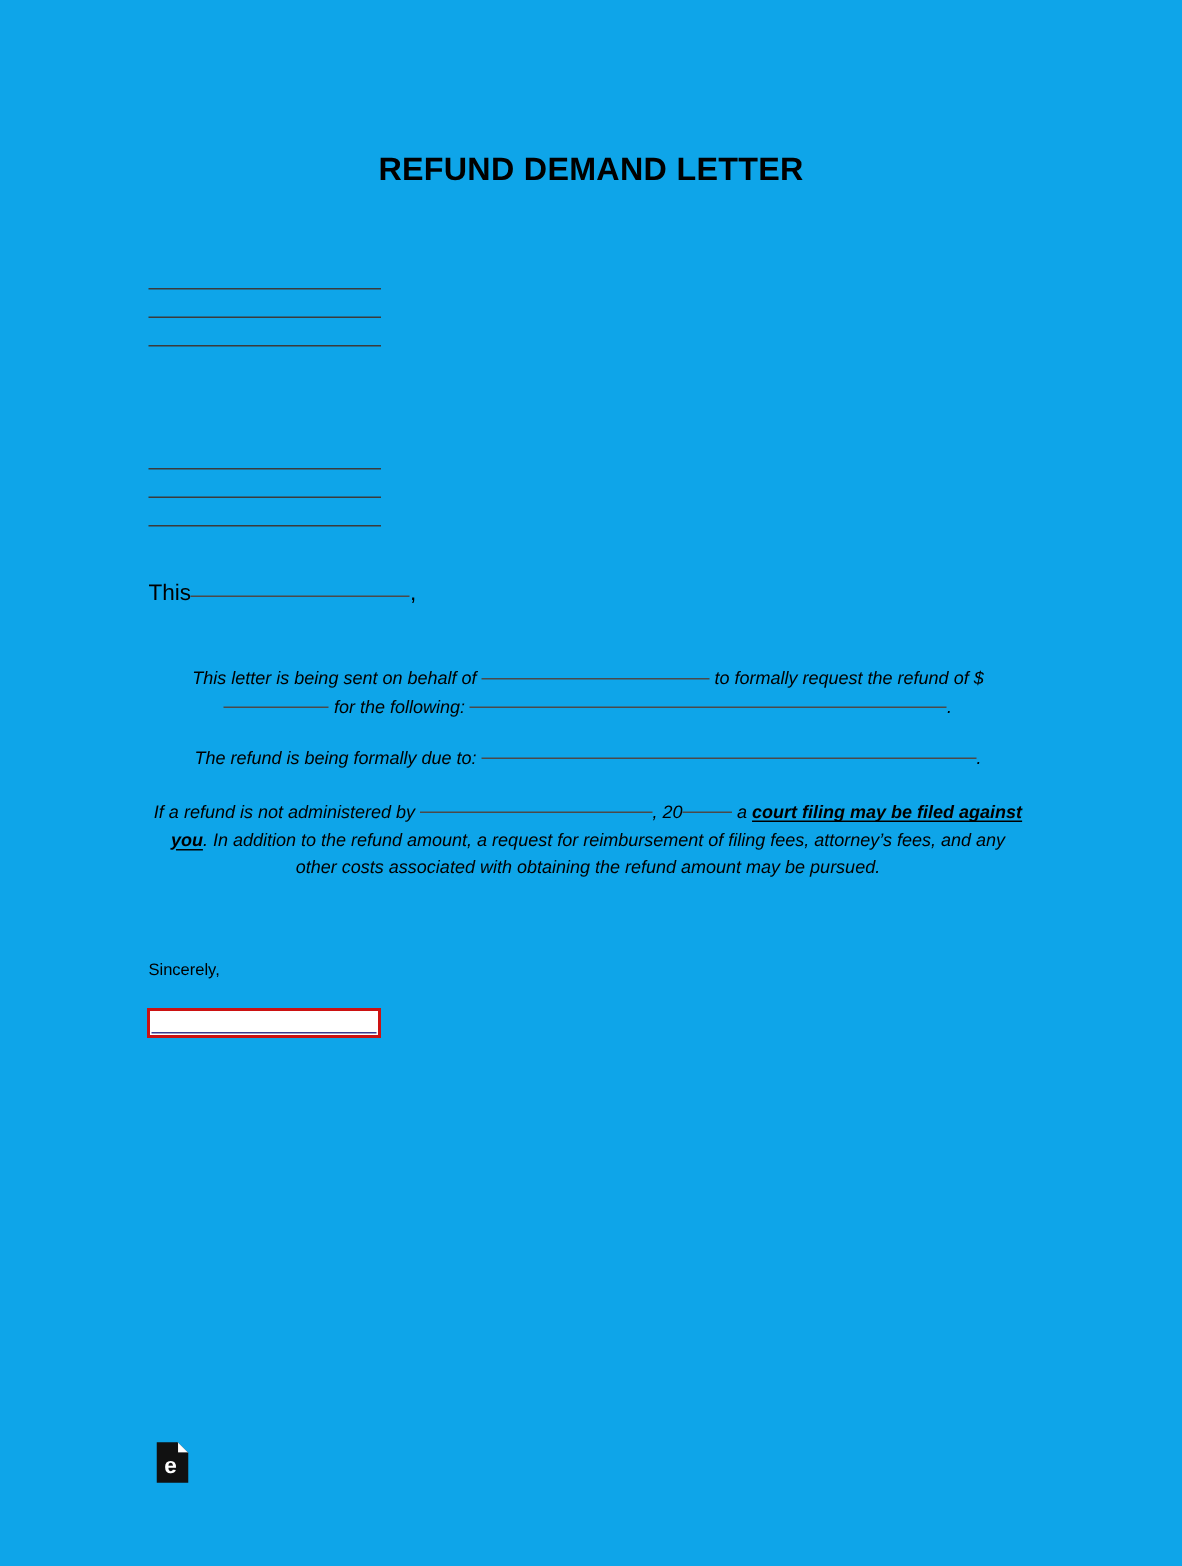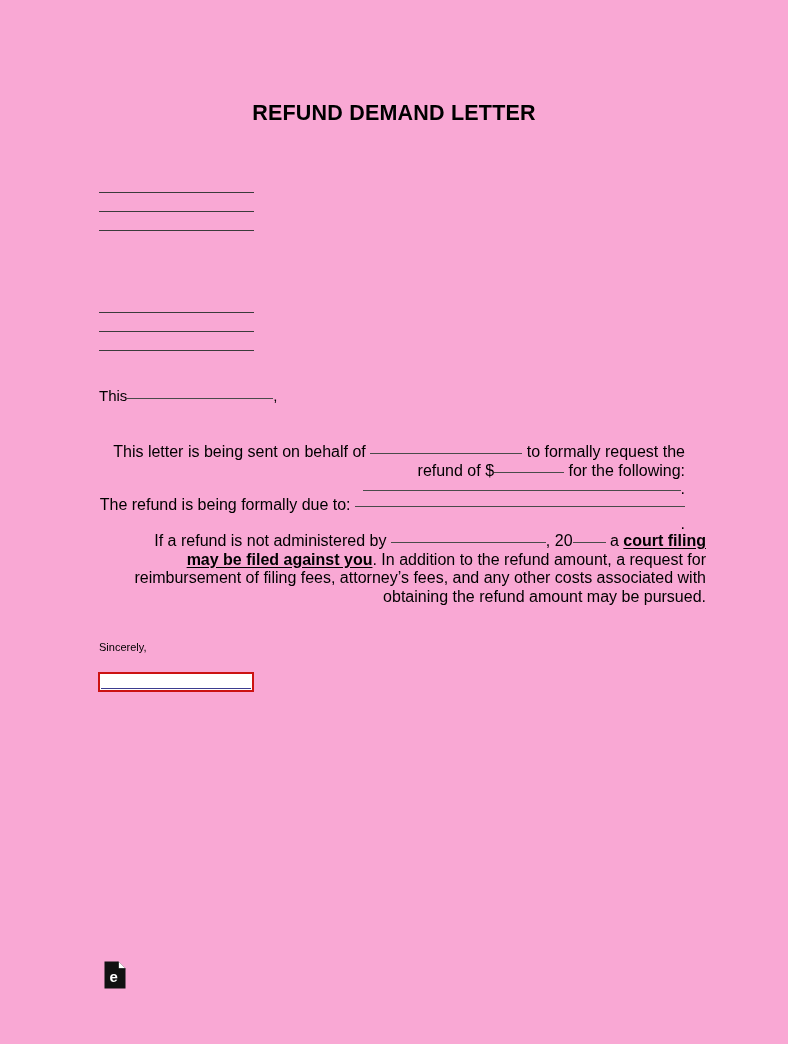--- a/index.html
+++ b/index.html
@@ -12,21 +12,21 @@
     height: 1044px;
     position: relative;
     font-family: "Liberation Sans", sans-serif;
     color: #000000;
     -webkit-font-smoothing: antialiased;
   }
 
   .page {
     position: absolute;
     inset: 0;
-    background: #f9a8d4;
+    background: #0ea5e9;
     padding-left: 40px;
   }
 
   
   .doc-title {
     position: absolute;
     left: 0;
     right: 0;
     top: 101px;
     text-align: center;
@@ -72,27 +72,28 @@
   }
   .fill.w-date { width: 146px; }
   .fill.w-yr   { width: 30px; }
   .fill.w-dear { width: 146px; }
 
   
   .para {
     position: absolute;
     left: 99px;
     width: 586px;
-    font-size: 16px;
+    font-size: 12px;
     line-height: 18.6px;
-    text-align: right;
+    text-align: center;
+    font-style: italic;
   }
   #para-1 { top: 443px; }
   #para-2 { top: 496px; }
-  #para-3 { top: 532px; margin-left: 21px; }
+  #para-3 { top: 532px; }
 
   .para .fill-inline {
     display: inline-block;
     border-bottom: 1.2px solid #4a4a4a;
     position: relative;
     top: -3px;
   }
   .f-behalf { width: 152px; }
   .f-amount { width: 70px; }
   .f-following { width: 318px; }

